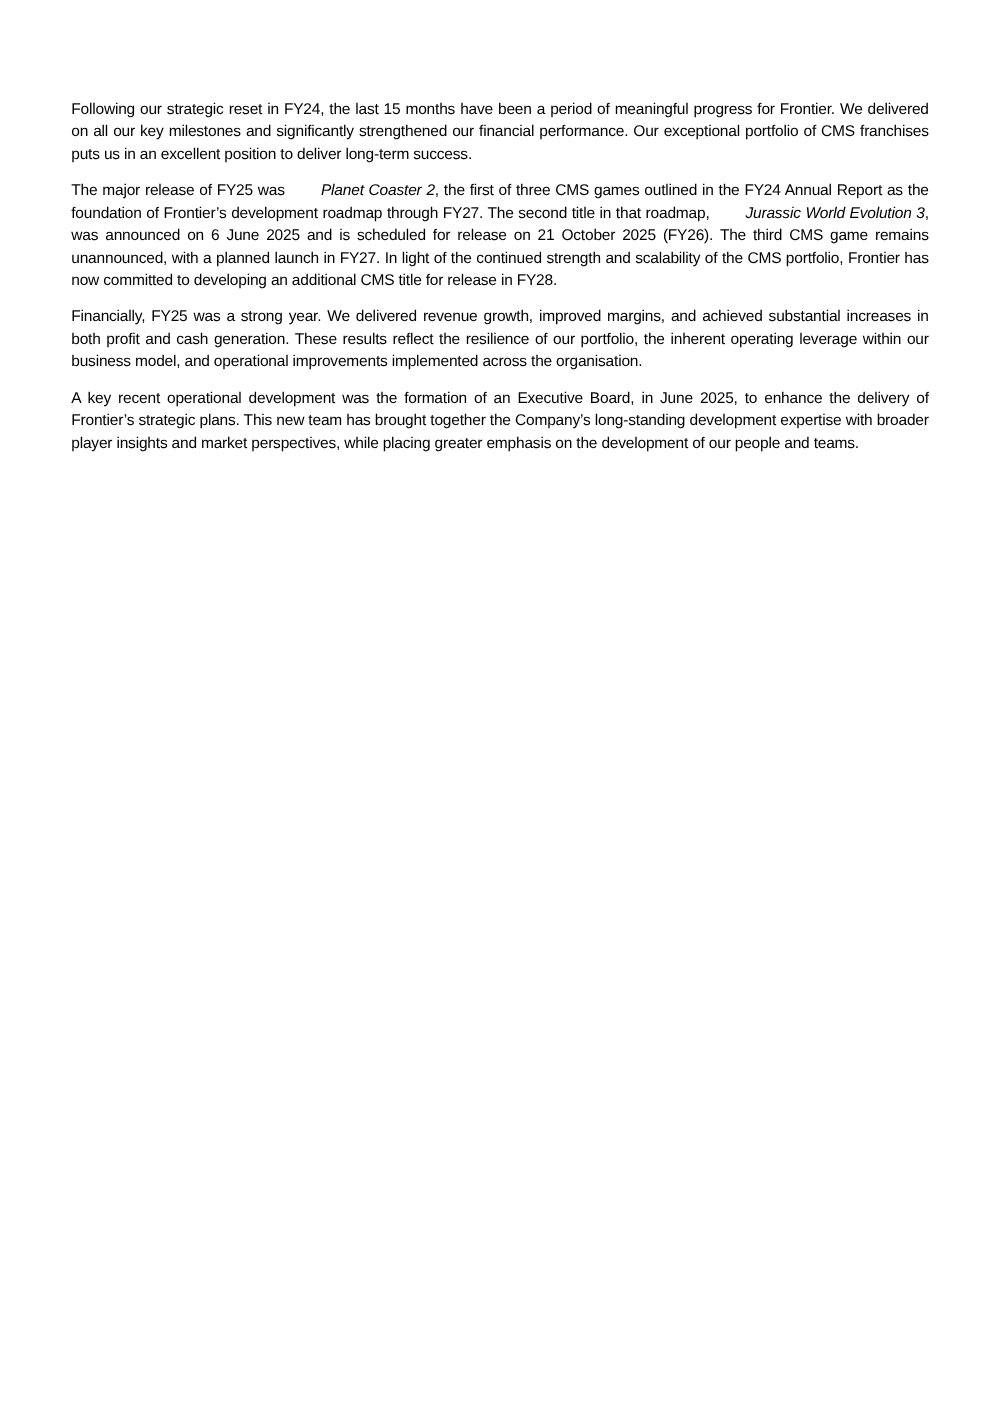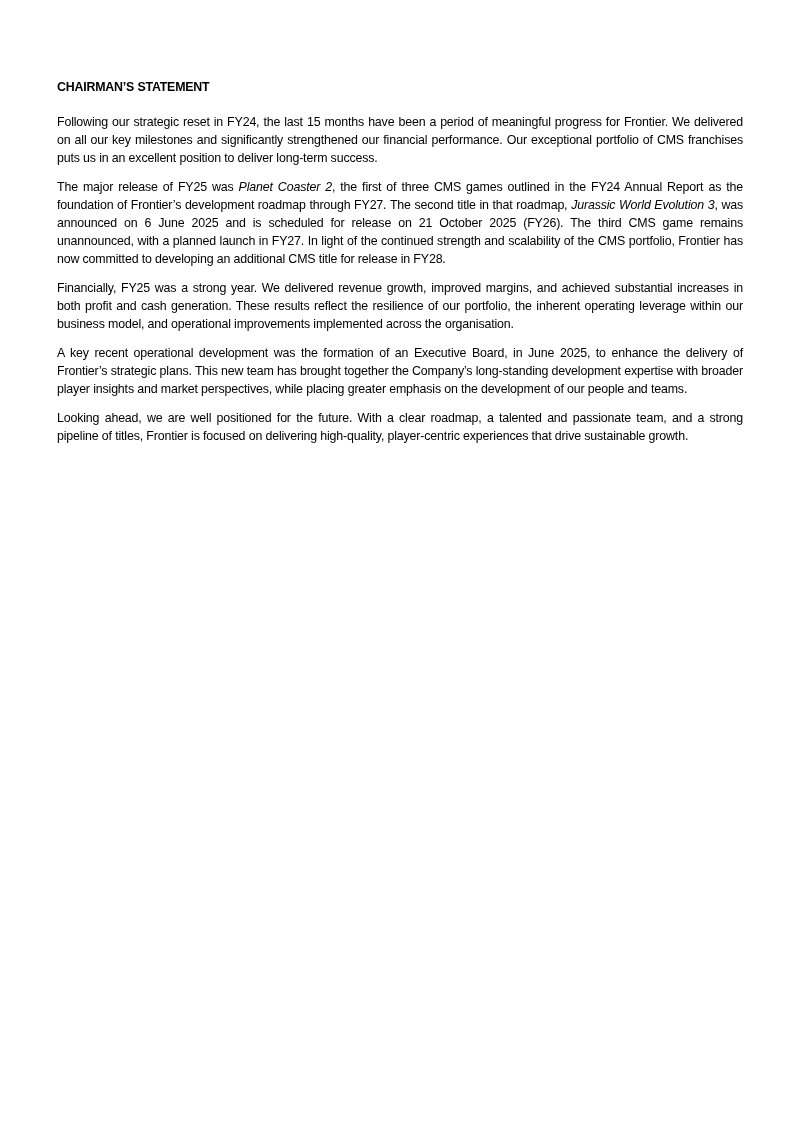--- a/index.html
+++ b/index.html
@@ -28,31 +28,30 @@
       font-weight: bold;
       margin: 0 0 17px 0;
       letter-spacing: -0.2px;
     }
     .para {
       margin: 0 0 11px 0;
       text-align: justify;
       text-align-last: left;
     }
     .para em {
+      margin-left: 25px;
     }
   </style>
 </head>
 <body>
 
 <div class="page">
-  <div class="heading">CHAIRMAN’S STATEMENT</div>
 
   <p class="para">Following our strategic reset in FY24, the last 15 months have been a period of meaningful progress for Frontier. We delivered on all our key milestones and significantly strengthened our financial performance. Our exceptional portfolio of CMS franchises puts us in an excellent position to deliver long-term success.</p>
 
   <p class="para"><span>The major release of FY25 was </span><em>Planet Coaster 2</em><span>, the first of three CMS games outlined in the FY24 Annual Report as the foundation of Frontier’s development roadmap through FY27. The second title in that roadmap, </span><em>Jurassic World Evolution 3</em><span>, was announced on 6 June 2025 and is scheduled for release on 21 October 2025 (FY26). The third CMS game remains unannounced, with a planned launch in FY27. In light of the continued strength and scalability of the CMS portfolio, Frontier has now committed to developing an additional CMS title for release in FY28.</span></p>
 
   <p class="para">Financially, FY25 was a strong year. We delivered revenue growth, improved margins, and achieved substantial increases in both profit and cash generation. These results reflect the resilience of our portfolio, the inherent operating leverage within our business model, and operational improvements implemented across the organisation.</p>
 
   <p class="para">A key recent operational development was the formation of an Executive Board, in June 2025, to enhance the delivery of Frontier’s strategic plans. This new team has brought together the Company’s long-standing development expertise with broader player insights and market perspectives, while placing greater emphasis on the development of our people and teams.</p>
 
-  <p class="para">Looking ahead, we are well positioned for the future. With a clear roadmap, a talented and passionate team, and a strong pipeline of titles, Frontier is focused on delivering high-quality, player-centric experiences that drive sustainable growth.</p>
 
 </div>
 
 </body></html>

